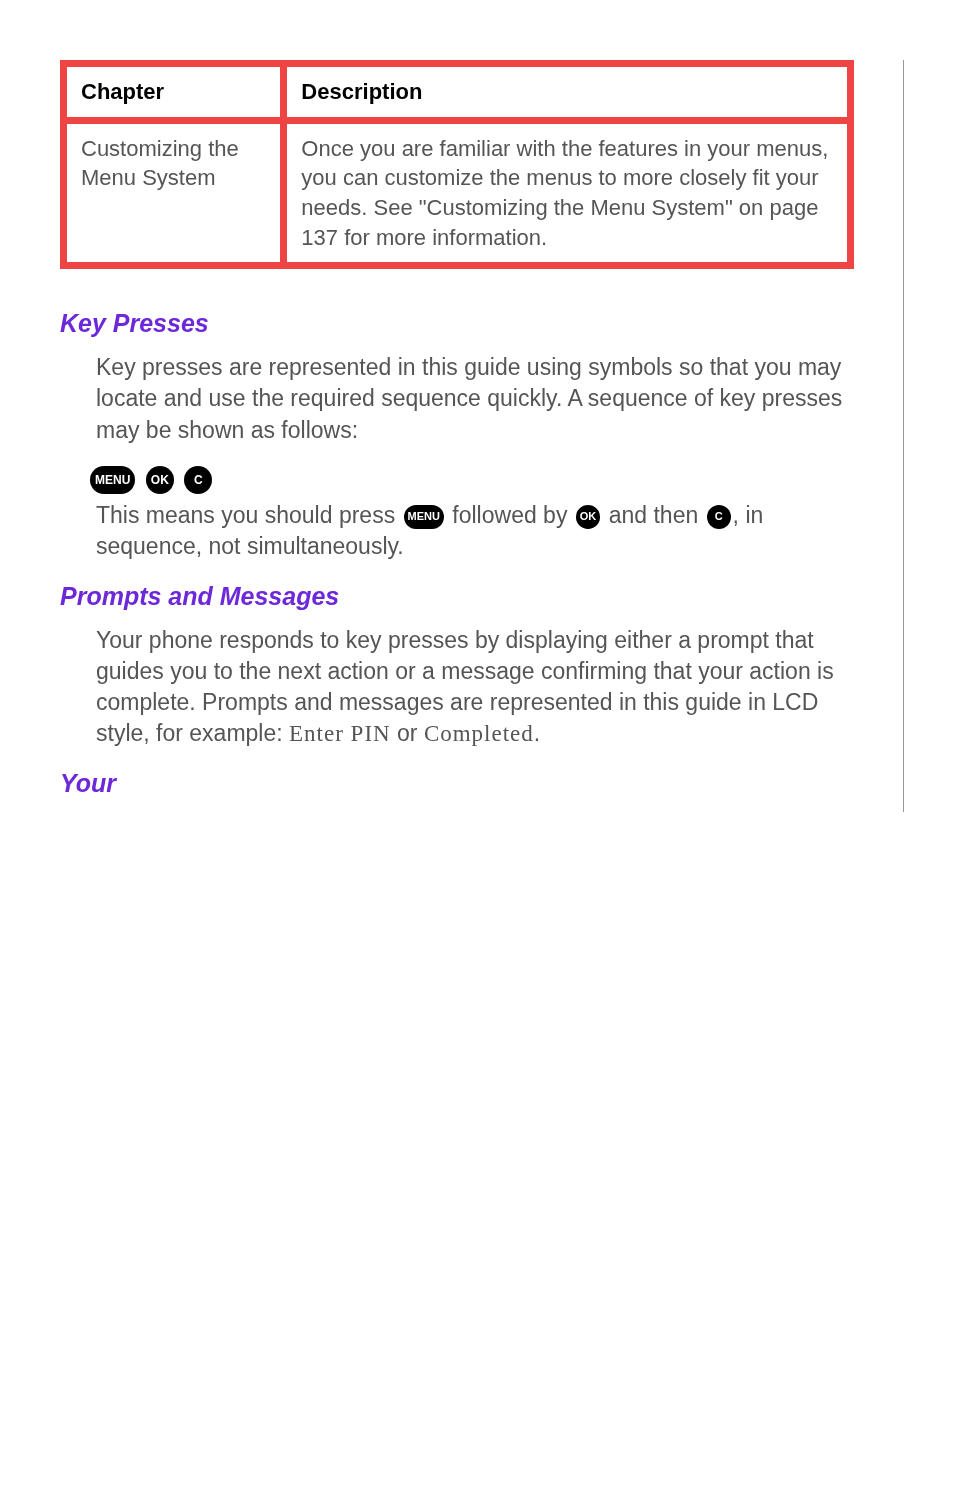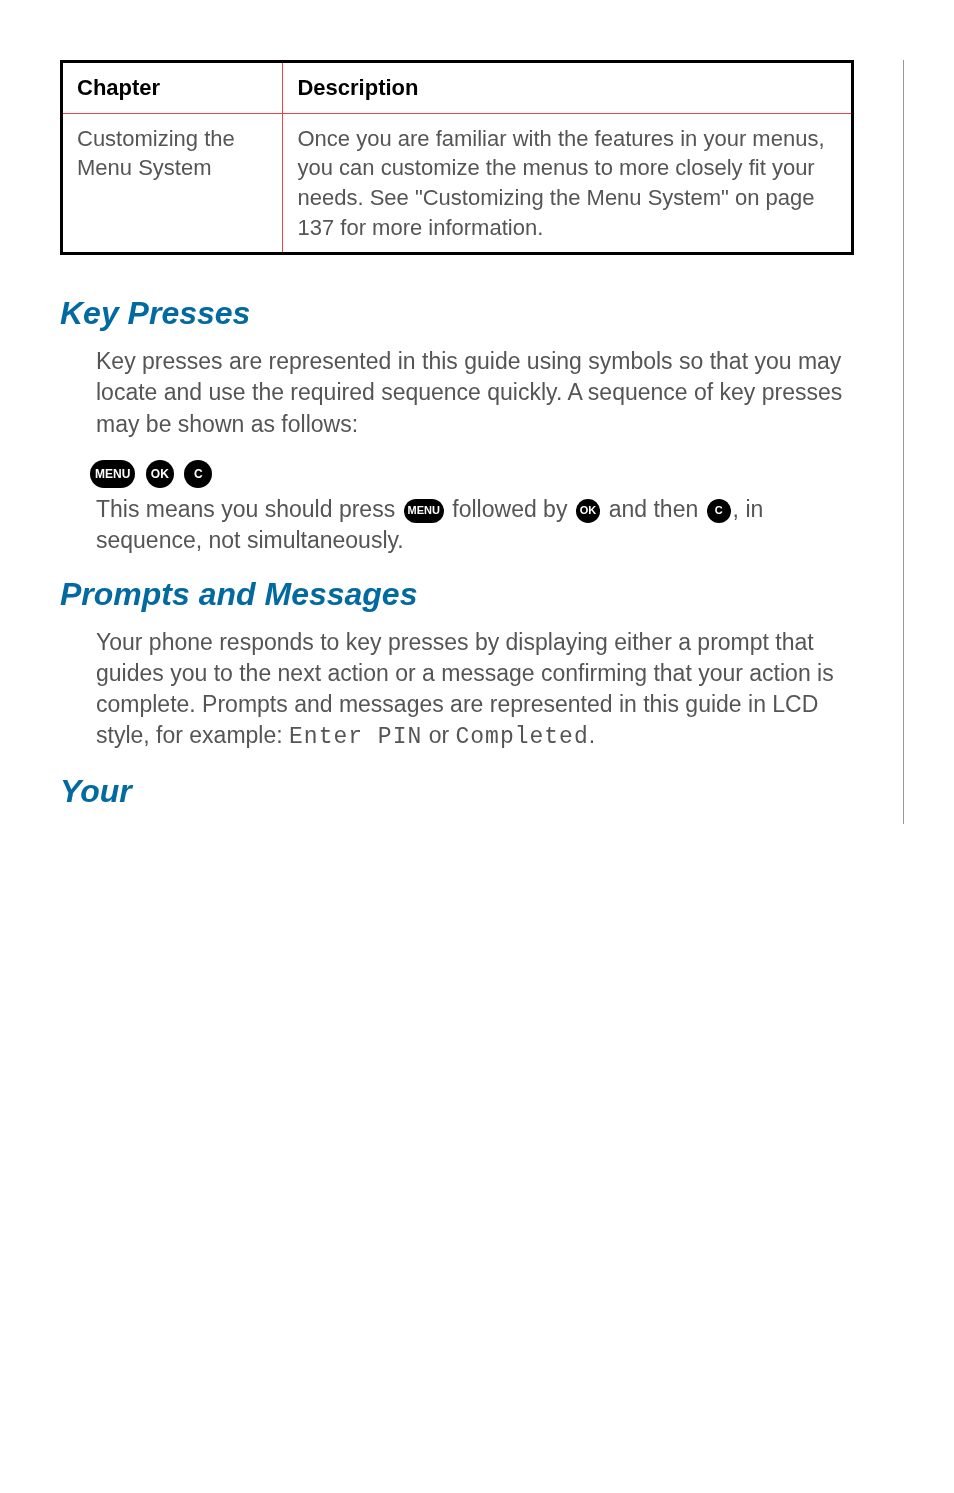--- a/index.html
+++ b/index.html
@@ -23,21 +23,21 @@
       width: 1px;
       background: #999;
     }
     table {
       border-collapse: collapse;
       width: 100%;
       margin-bottom: 40px;
       border: 3px solid #000;
     }
     th, td {
-      border: 1px solid #ef4444;
+      border: 7px solid #ef4444;
       padding: 10px 14px;
       text-align: left;
       vertical-align: top;
       font-size: 22px;
       line-height: 1.35;
     }
     th {
       font-weight: bold;
       color: #000;
     }
@@ -53,24 +53,24 @@
       font-weight: bold;
       font-style: italic;
       font-size: 34px;
       margin-bottom: 24px;
       color: #000;
     }
     h2.subsection-title {
       font-family: Arial, Helvetica, sans-serif;
       font-weight: bold;
       font-style: italic;
-      font-size: 32px;
+      font-size: 25px;
       margin-bottom: 14px;
       margin-top: 10px;
-      color: #0369a1;
+      color: #6d28d9;
     }
     p.body-text {
       font-size: 23px;
       line-height: 1.35;
       color: #555;
       margin-bottom: 20px;
       margin-left: 36px;
     }
     .icon-row {
       margin-bottom: 6px;
@@ -108,21 +108,21 @@
       height: 24px;
       padding: 0 4px;
       vertical-align: middle;
       margin: 0 2px;
     }
     .icon-inline.pill {
       border-radius: 12px;
       min-width: 34px;
     }
     .lcd {
-      font-family: Liberation Mono, monospace;
+      font-family: Liberation Serif, serif;
       letter-spacing: 1px;
     }
     .content-wrap {
       padding-right: 30px;
     }
   </style>
 </head>
 <body>
 
 <div class="vertical-line"></div>

